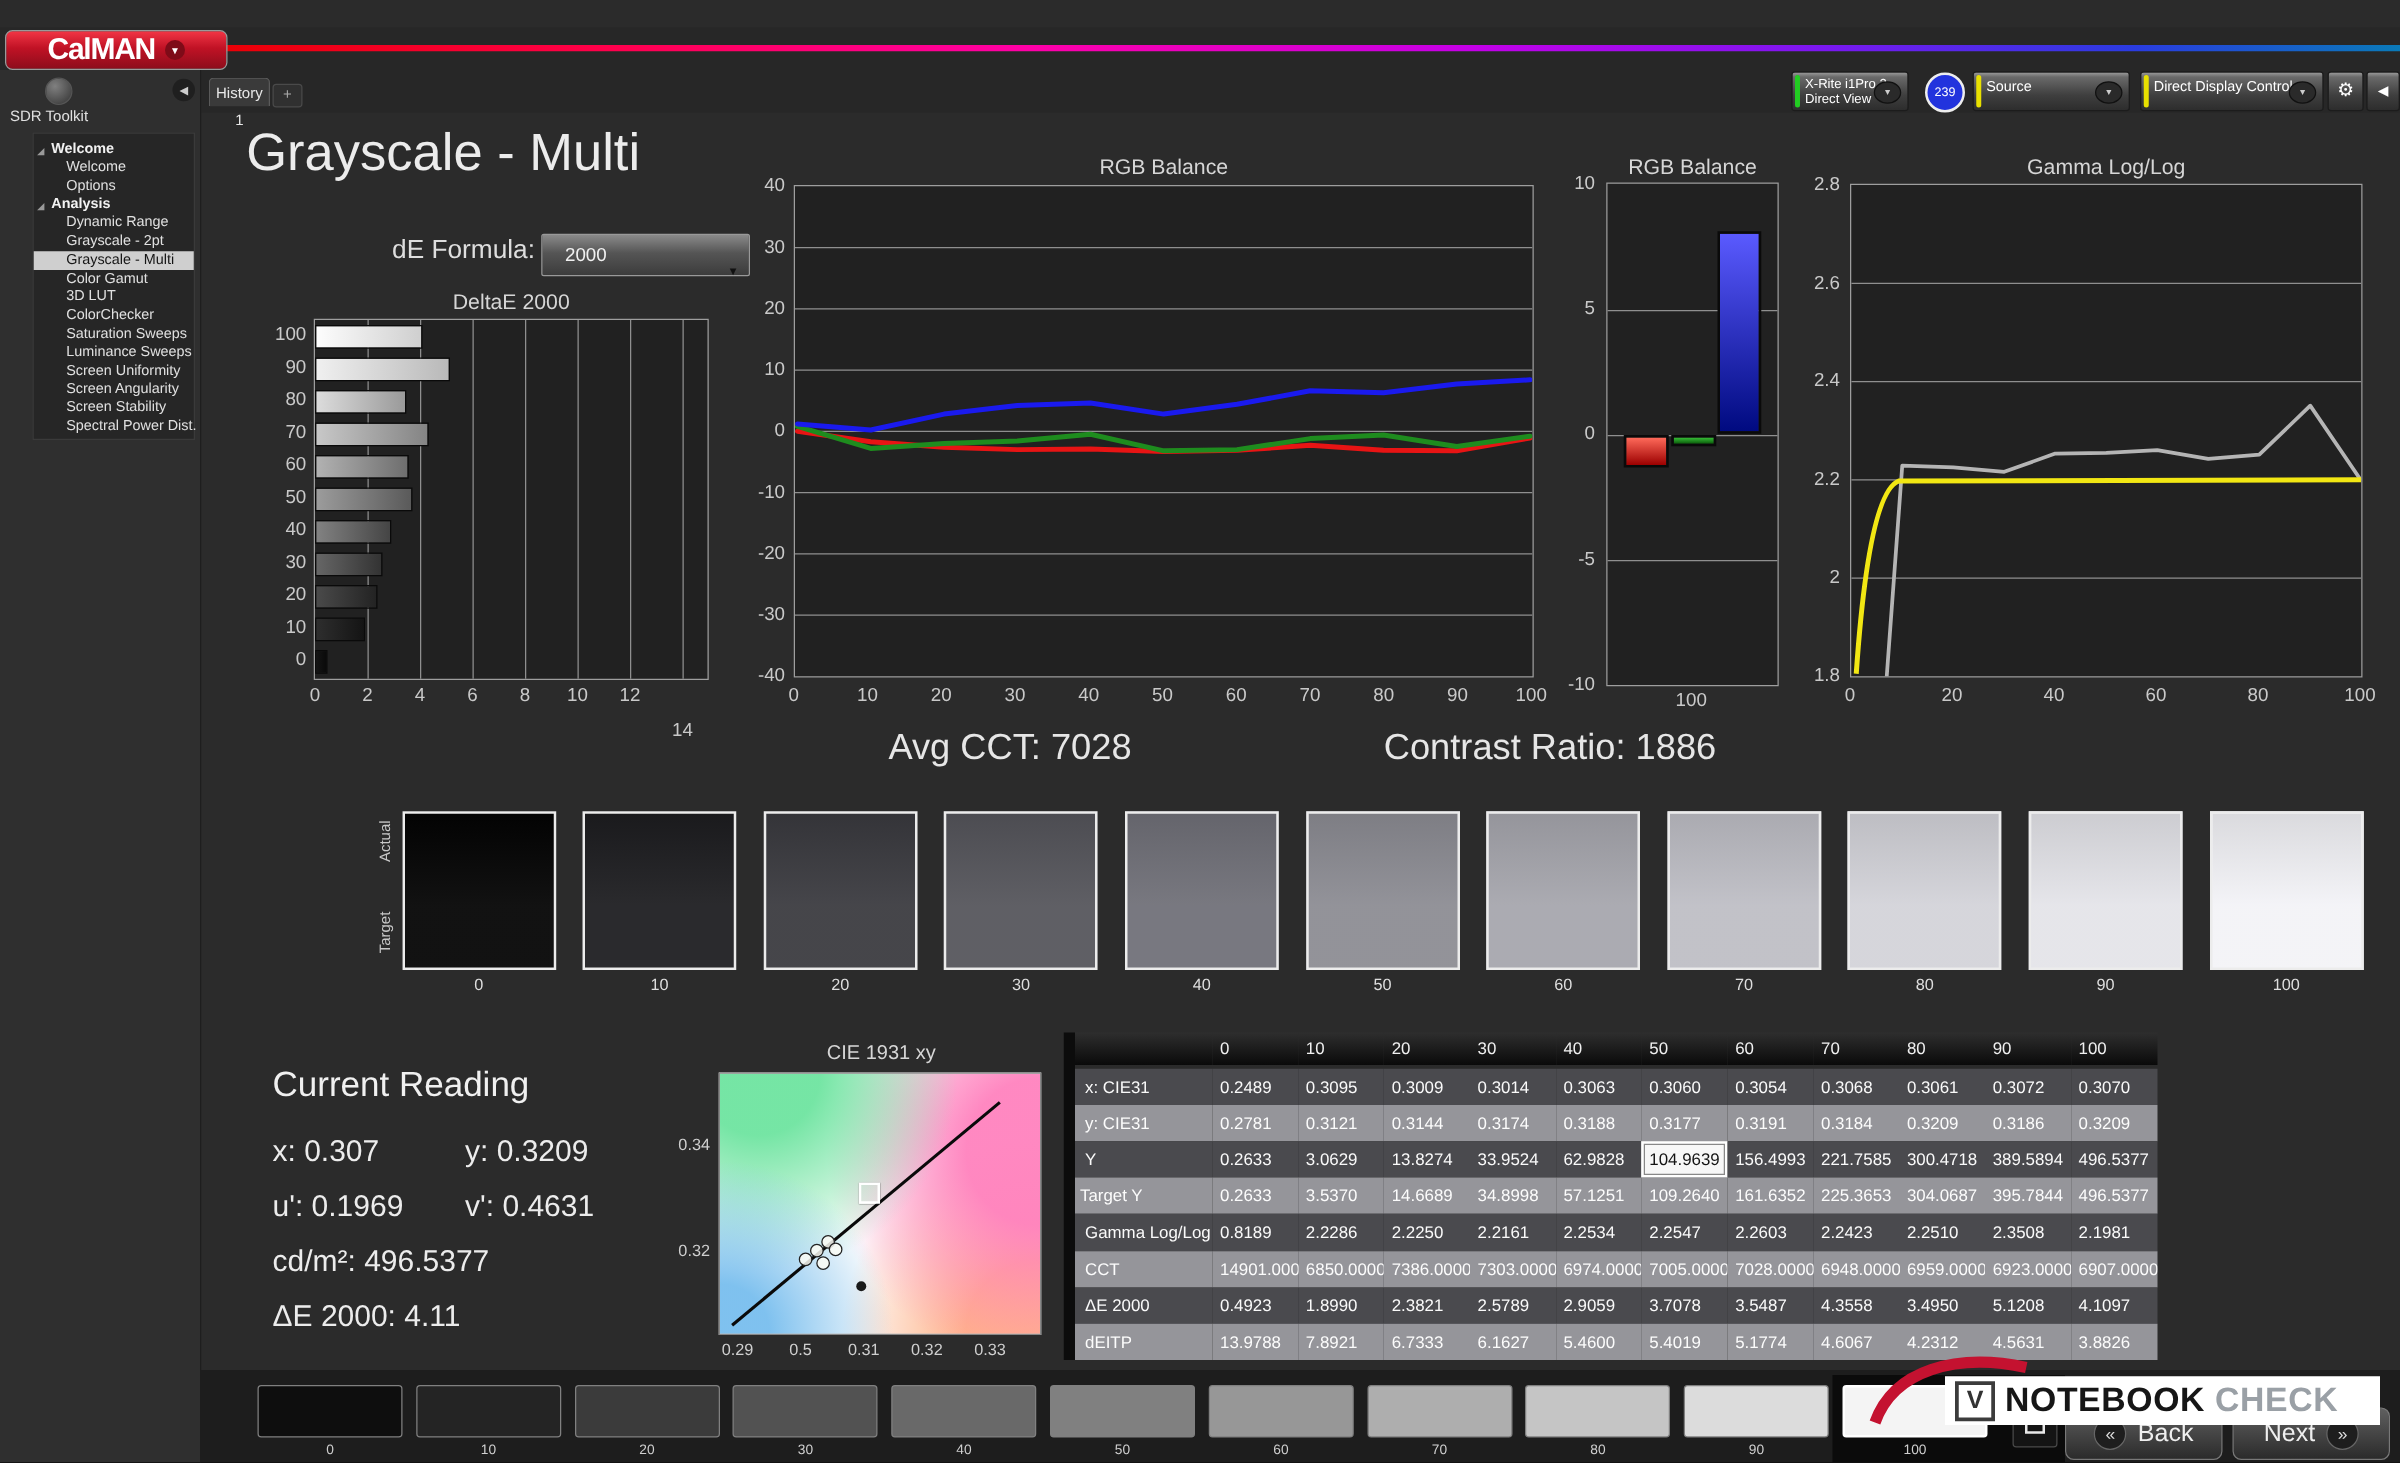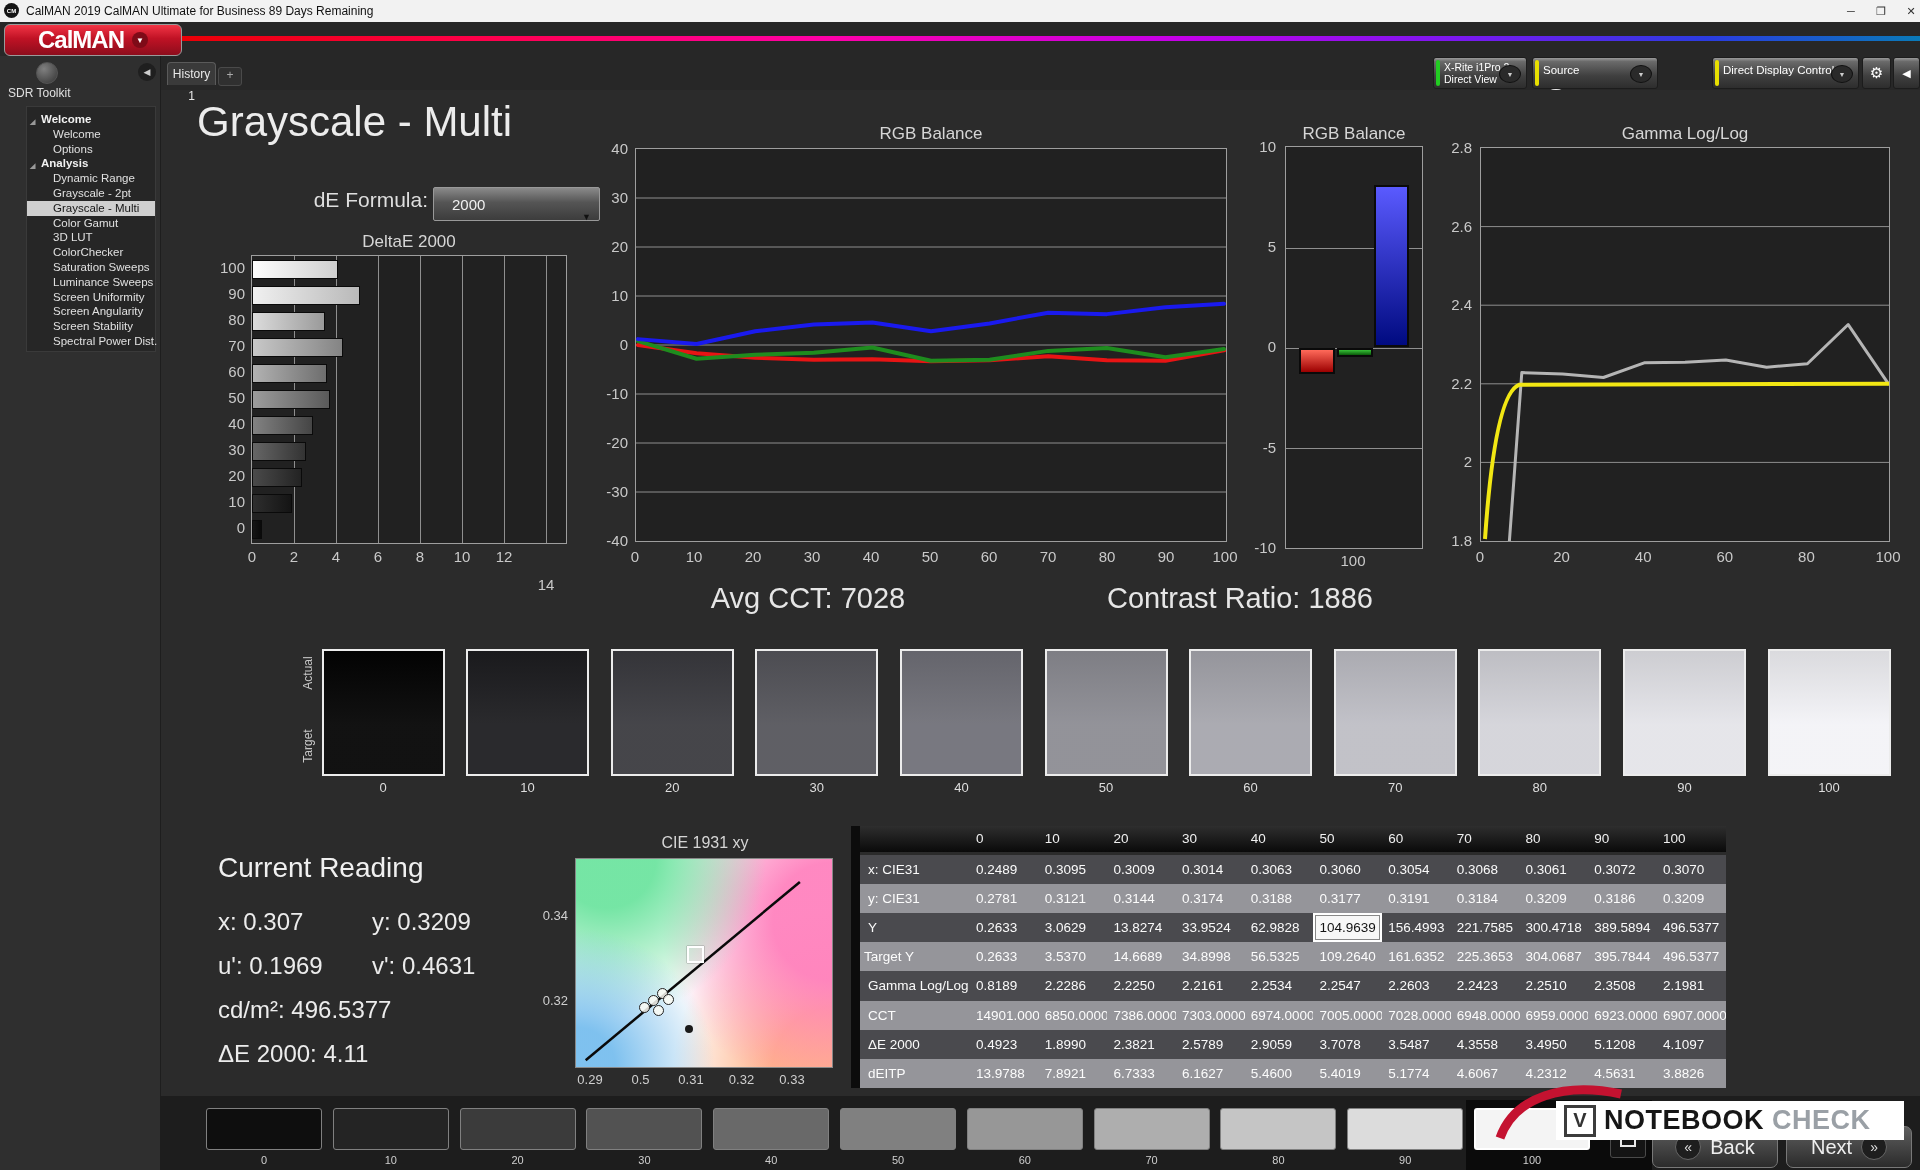--- a/index.html
+++ b/index.html
@@ -85,45 +85,38 @@
   .wmbox{left:1556px;top:1101px;width:348px;height:39px;background:#fff;display:flex;align-items:center;gap:8px;padding-left:8px;box-sizing:border-box;z-index:6;}
   .wmv{width:26px;height:26px;border:3px solid #3c3c3c;color:#333;font-weight:bold;font-size:20px;display:flex;align-items:center;justify-content:center;}
   .wmtext1{font-size:27px;font-weight:bold;color:#161616;letter-spacing:.5px;}
   .wmtext2{font-size:27px;font-weight:bold;color:#9aa0a6;letter-spacing:.5px;}
 </style>
 </head>
 <body>
 
 <div id="app">
 
-  <div class="abs titlebar">
-    <div class="abs appicon">CM</div>
-    <div class="abs ttext">CalMAN 2019 CalMAN Ultimate for Business 89 Days Remaining</div>
-    <div class="abs wbtn" style="left:1838px;">─</div>
-    <div class="abs wbtn" style="left:1868px;">❐</div>
-    <div class="abs wbtn" style="left:1898px;">✕</div>
-  </div>
 
   <div class="abs header"></div>
   <div class="abs rainbow"></div>
   <div class="abs logo">
     <span class="ltext">CalMAN</span>
     <span class="lcaret">▼</span>
   </div>
   <div class="abs tab">History 1</div>
   <div class="abs tabplus">+</div>
 
   <div class="abs ddbtn" style="left:1433px;width:92px;">
     <span class="ddstripe" style="background:#22cc22;"></span>
     <div style="position:absolute;left:10px;top:3px;font-size:10.5px;">X-Rite i1Pro 2</div>
     <div style="position:absolute;left:10px;top:15px;font-size:10.5px;">Direct View</div>
     <span class="ddcaret">▼</span>
   </div>
   <div class="abs badge239">239</div>
-  <div class="abs ddbtn" style="left:1532px;width:124px;text-decoration:underline;">
+  <div class="abs ddbtn" style="left:1578px;width:124px;text-decoration:underline;">
     <span class="ddstripe" style="background:#e8e000;"></span>
     <div style="position:absolute;left:10px;top:6px;font-size:11.5px;">Source</div>
     <span class="ddcaret">▼</span>
   </div>
   <div class="abs ddbtn" style="left:1712px;width:145px;">
     <span class="ddstripe" style="background:#e8e000;"></span>
     <div style="position:absolute;left:10px;top:6px;font-size:11.5px;">Direct Display Control</div>
     <span class="ddcaret">▼</span>
   </div>
   <div class="abs ddbtn" style="left:1862px;width:27px;text-align:center;font-size:15px;line-height:30px;"><span>⚙</span></div>
@@ -383,21 +376,21 @@
       <div class="rowdark">156.4993</div>
       <div class="rowdark">221.7585</div>
       <div class="rowdark">300.4718</div>
       <div class="rowdark">389.5894</div>
       <div class="rowdark">496.5377</div>
       <div class="rowlight" style="padding-left: 4px;">Target Y</div>
       <div class="rowlight">0.2633</div>
       <div class="rowlight">3.5370</div>
       <div class="rowlight">14.6689</div>
       <div class="rowlight">34.8998</div>
-      <div class="rowlight">56.5325</div>
+      <div class="rowlight">57.1251</div>
       <div class="rowlight">109.2640</div>
       <div class="rowlight">161.6352</div>
       <div class="rowlight">225.3653</div>
       <div class="rowlight">304.0687</div>
       <div class="rowlight">395.7844</div>
       <div class="rowlight">496.5377</div>
       <div class="rowdark" style="padding-left: 8px;">Gamma Log/Log</div>
       <div class="rowdark">0.8189</div>
       <div class="rowdark">2.2286</div>
       <div class="rowdark">2.2250</div>

